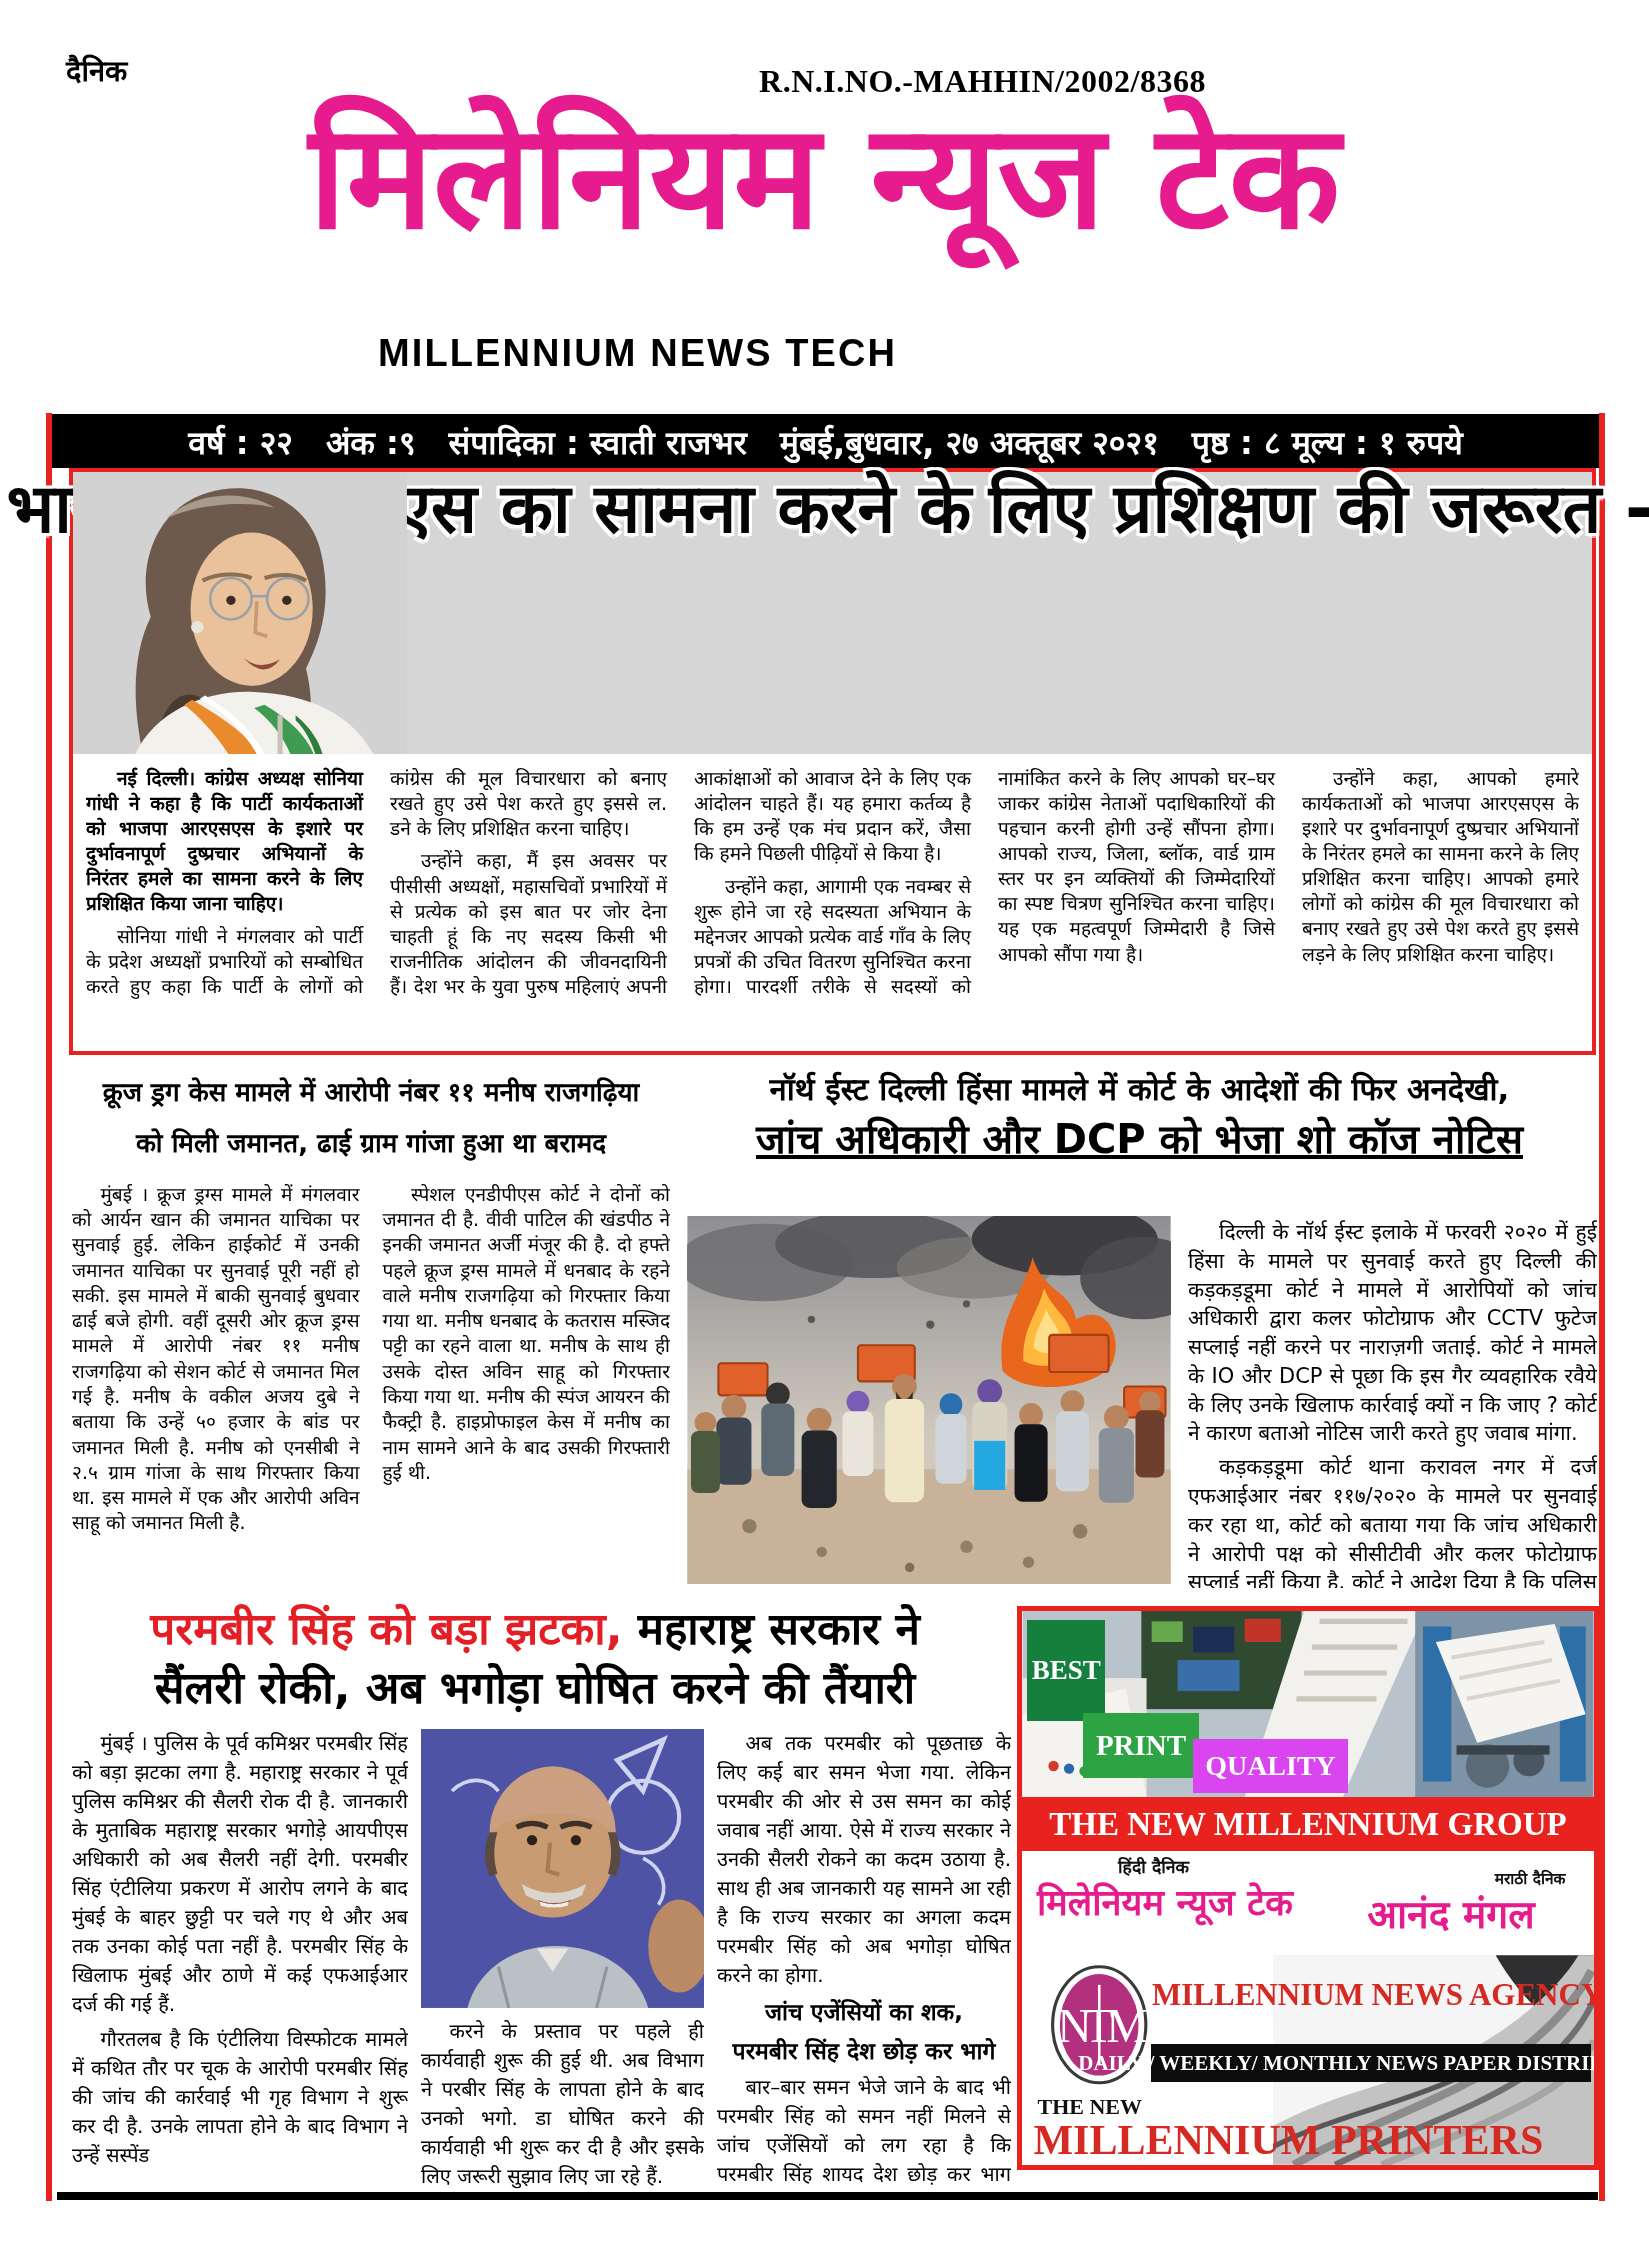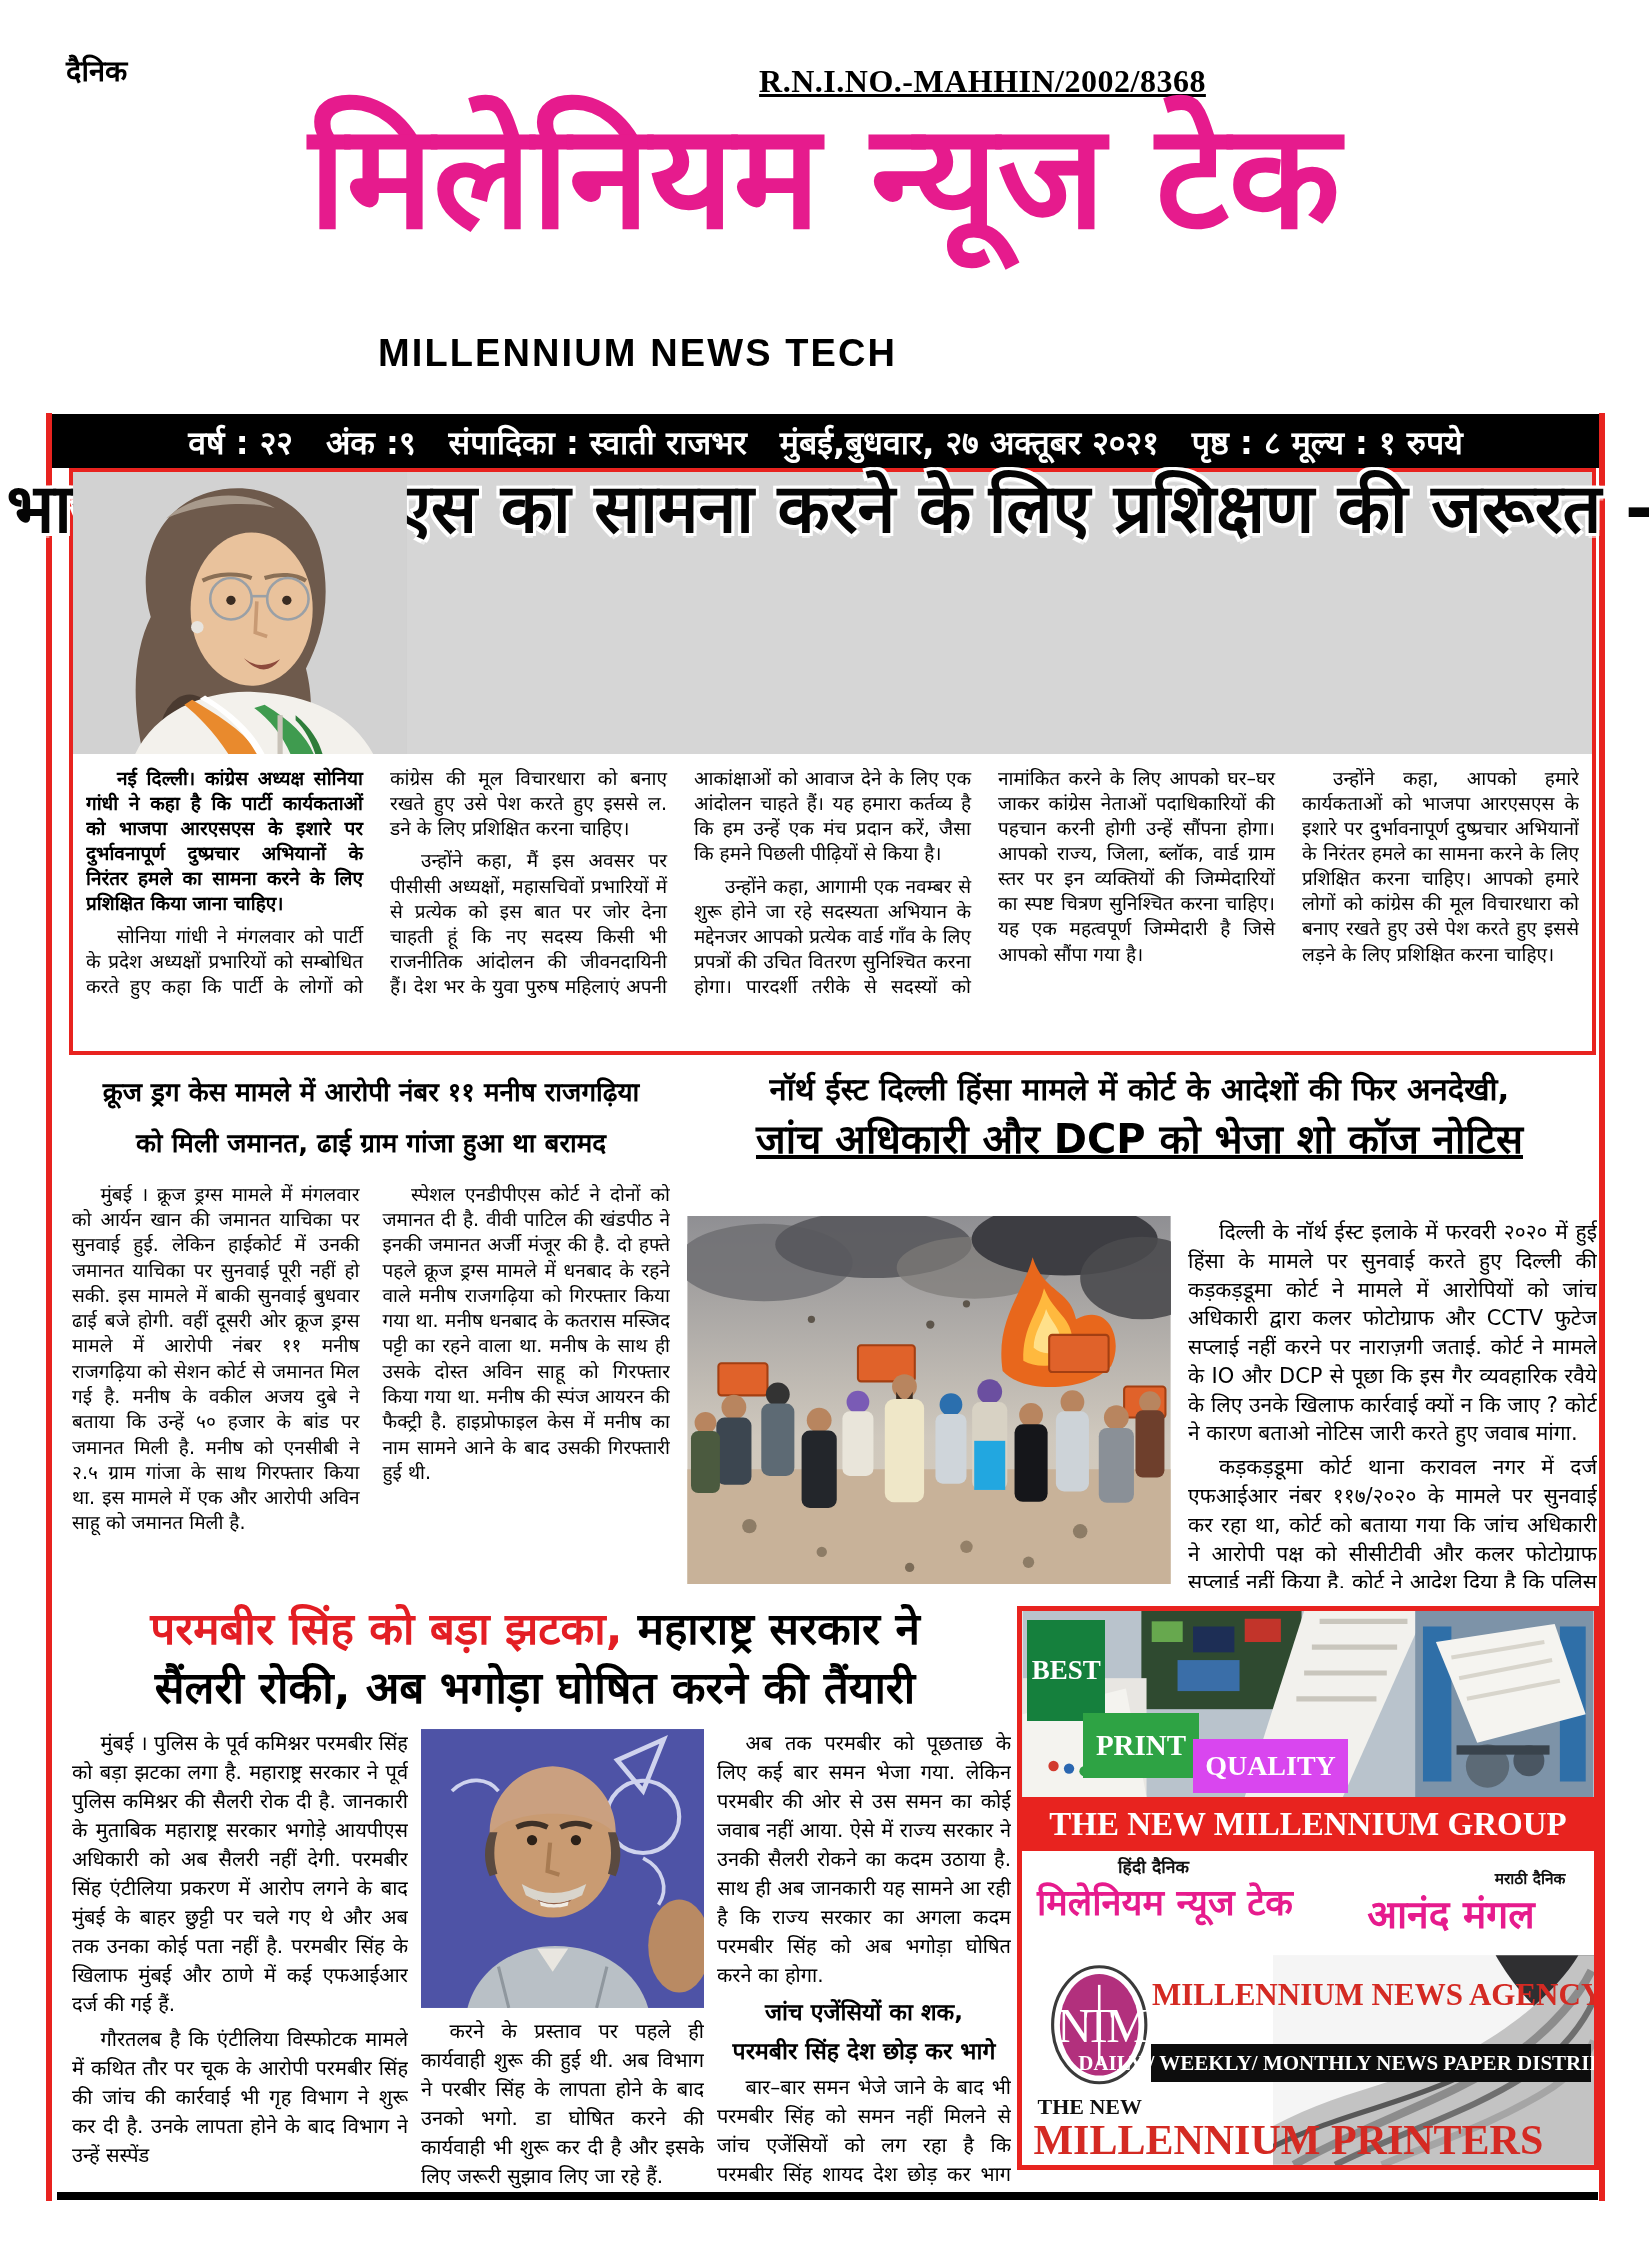--- a/index.html
+++ b/index.html
@@ -3,21 +3,21 @@
 <meta charset="utf-8">
 <style>
   html,body{margin:0;padding:0;background:#ffffff;}
   .page{position:relative;width:1650px;height:2261px;background:#fff;overflow:hidden;
         font-family:"DejaVu Sans",sans-serif;color:#000;}
   .abs{position:absolute;}
 
   
   .daily-label{left:66px;top:50px;font-size:29px;font-weight:800;}
   .rni{left:517px;top:63px;width:931px;text-align:center;
-       font-family:"Liberation Serif",serif;font-weight:700;font-size:32px;letter-spacing:0.5px;text-decoration:underline;}
+       font-family:"Liberation Serif",serif;font-weight:700;font-size:32px;letter-spacing:0.5px;}
   .masthead{left:72px;top:65px;width:1505px;margin:0;text-align:center;
             font-size:145px;line-height:1.55;font-weight:800;color:#e61b8d;white-space:nowrap;}
   .mast-en{left:378px;top:332px;font-family:"Liberation Sans",sans-serif;
            font-size:38px;font-weight:800;letter-spacing:2.1px;}
 
   
   .info-bar{left:47px;top:414px;width:1557px;height:54px;background:#000000;color:#fff;
             display:flex;align-items:center;justify-content:center;gap:33px;
             font-size:32px;font-weight:800;white-space:nowrap;}
 

